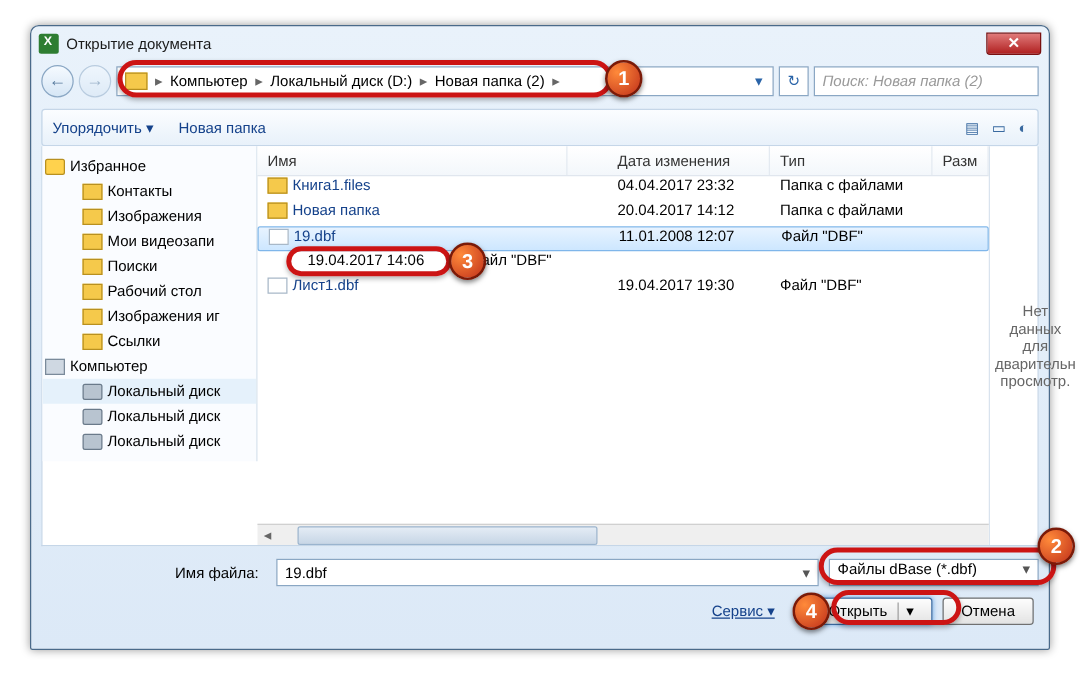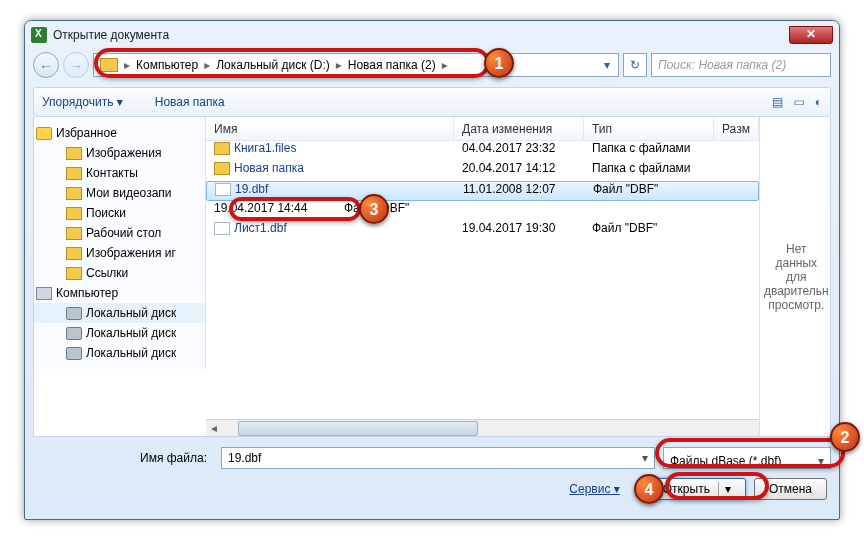--- a/index.html
+++ b/index.html
@@ -27,57 +27,57 @@
 .refresh { width: 24px; height: 24px; border: 1px solid #8aa7c4; background: #fff; color: #2a64a8; text-align: center; line-height: 22px; }
 .search { width: 180px; height: 24px; border: 1px solid #8aa7c4; background: #fff; color: #999; font-style: italic; padding: 0 6px; display: flex; align-items: center; }
 
 .redring { position: absolute; border: 4px solid #cc1414; border-radius: 20px; pointer-events: none; box-shadow: 0 2px 4px rgba(0,0,0,.3); }
 .marker { position: absolute; width: 30px; height: 30px; border-radius: 50%;
   background: radial-gradient(circle at 30% 30%, #ff8a3a, #c0301a); border: 2px solid #7a1a08;
   color: #fff; font-weight: bold; font-size: 16px; text-align: center; line-height: 27px;
   box-shadow: 0 2px 4px rgba(0,0,0,.5); pointer-events: none; }
 
 .toolbar { height: 30px; margin: 6px 8px 0; background: linear-gradient(#fbfdff,#e8f1fa);
-  border: 1px solid #c5d6e8; border-radius: 3px; display: flex; align-items: center; padding: 0 8px; gap: 32px; justify-content: center; }
+  border: 1px solid #c5d6e8; border-radius: 3px; display: flex; align-items: center; padding: 0 8px; gap: 20px; justify-content: center; }
 .toolbar .tb { color: #15428b; }
 .toolbar .carets { margin-left: auto; color: #3a6aa0; display: flex; gap: 10px; }
 
 .body { display: flex; margin: 0 8px; height: 320px; border: 1px solid #c5d6e8; border-top: none; background: #fff; }
 .tree { width: 172px; border-right: 1px solid #d9e3ee; overflow: hidden; padding: 6px 0; background: #fafcff; }
 .tree .node { display: flex; align-items: center; height: 20px; padding-left: 2px; white-space: nowrap; }
 .tree .node.sub { padding-left: 32px; }
 .tree .ico { width: 16px; height: 13px; margin-right: 4px; flex-shrink: 0; background: #f5c94b; border: 1px solid #b89020; }
 .tree .ico.star { background: #ffd24d; border-radius: 2px; }
 .tree .ico.pc { background: #cfd8e2; border-color: #7a8a9a; }
 .tree .ico.disk { background: #b8c4d0; border-color: #6a7a8a; border-radius: 2px; }
 .tree .node.sel { background: #e5f1fb; }
 .tree-wrap { position: relative; width: 172px; height: 100%; }
 
 .list { flex: 1; display: flex; flex-direction: column; position: relative; }
 .cols { height: 24px; border-bottom: 1px solid #e0e6ee; display: flex; align-items: center; color: #333; background: linear-gradient(#fff,#f3f7fb); }
 .cols .c { padding: 0 8px; border-right: 1px solid #e4eaf1; height: 100%; display: flex; align-items: center; }
-.cN { width: 248px; } .cD { width: 130px; } .cT { width: 130px; } .cS { flex: 1; }
+.cN { width: 248px; } .cD { width: 130px; margin-left: 32px; } .cT { width: 130px; } .cS { flex: 1; }
 .rows { flex: 1; }
 .row { height: 20px; display: flex; align-items: flex-start; }
 .row .c { padding: 0 8px; }
 .row .ico { width: 16px; height: 13px; margin-right: 4px; display: inline-block; vertical-align: middle; }
 .row .ico.folder { background: #f5c94b; border: 1px solid #b89020; }
 .row .ico.file { background: #fff; border: 1px solid #a8b8c8; }
 .row .nm { color: #15428b; }
 .row.sel { background: linear-gradient(#e8f3ff,#cde7ff); border: 1px solid #7fb6ea; border-radius: 2px; height: 20px; }
 .hscroll { height: 17px; background: #efefef; border-top: 1px solid #d0d0d0; display: flex; align-items: center; }
 .hscroll .thumb { height: 15px; width: 240px; margin-left: 16px; background: linear-gradient(#e4ecf5,#c7d6e6); border: 1px solid #9ab4ce; border-radius: 2px; }
 .preview { width: 90px; border-left: 1px solid #d9e3ee; display: flex; align-items: center; justify-content: center; color: #666; text-align: center; padding: 4px; }
 
 .footer { margin: 8px 8px 0; }
 .fn-row { display: flex; align-items: center; height: 26px; gap: 8px; }
 .fn-label { width: 180px; text-align: right; padding-right: 6px; }
 .fn-input { flex: 1; height: 22px; border: 1px solid #8aa7c4; background: #fff; padding: 0 6px; display: flex; align-items: center; justify-content: space-between; }
 .fn-input .v { color: #000; }
-.filter { width: 168px; height: 22px; border: 1px solid #8aa7c4; background: #fff; padding: 0 6px; display: flex; align-items: flex-end; justify-content: space-between; }
+.filter { width: 168px; height: 22px; border: 1px solid #8aa7c4; background: #fff; padding: 0 6px; display: flex; align-items: flex-start; justify-content: space-between; }
 .btn-row { display: flex; align-items: center; justify-content: flex-end; height: 36px; gap: 8px; padding-right: 4px; }
 .svc { color: #15428b; margin-right: 20px; text-decoration: underline; }
 .btn { height: 22px; border: 1px solid #707070; border-radius: 3px; background: linear-gradient(#fdfdfd,#e3e3e3); padding: 0 14px; display: flex; align-items: center; }
 .btn.primary { border-color: #3b6aa0; box-shadow: 0 0 4px #6fa8e6; }
 .btn .splitcaret { border-left: 1px solid #a0a0a0; margin-left: 8px; padding-left: 6px; }
 </style>
 </head>
 <body>
 
 <div class="win7">
@@ -117,25 +117,25 @@
 
   <div class="body">
     <div class="tree-wrap">
       <div class="tree" id="tree">
           <div class="node">
             <span class="ico star"></span>
             <span>Избранное</span>
           </div>
           <div class="node sub">
             <span class="ico "></span>
+            <span>Контакты</span>
+          </div>
+          <div class="node sub">
+            <span class="ico "></span>
             <span>Изображения</span>
-          </div>
-          <div class="node sub">
-            <span class="ico "></span>
-            <span>Контакты</span>
           </div>
           <div class="node sub">
             <span class="ico "></span>
             <span>Мои видеозапи</span>
           </div>
           <div class="node sub">
             <span class="ico "></span>
             <span>Поиски</span>
           </div>
           <div class="node sub">
@@ -188,21 +188,21 @@
             <div class="c cT">Папка с файлами</div>
             <div class="c cS"></div>
           </div>
           <div class="row sel">
             <div class="c cN"><span class="ico file"></span><span class="nm">19.dbf</span></div>
             <div class="c cD">11.01.2008 12:07</div>
             <div class="c cT">Файл "DBF"</div>
             <div class="c cS"></div>
           </div>
           <div class="row">
-            <div class="c cD">19.04.2017 14:44</div>
+            <div class="c cD">19.04.2017 14:06</div>
             <div class="c cT">Файл "DBF"</div>
             <div class="c cS"></div>
           </div>
           <div class="row">
             <div class="c cN"><span class="ico file"></span><span class="nm">Лист1.dbf</span></div>
             <div class="c cD">19.04.2017 19:30</div>
             <div class="c cT">Файл "DBF"</div>
             <div class="c cS"></div>
           </div>
         </div>

